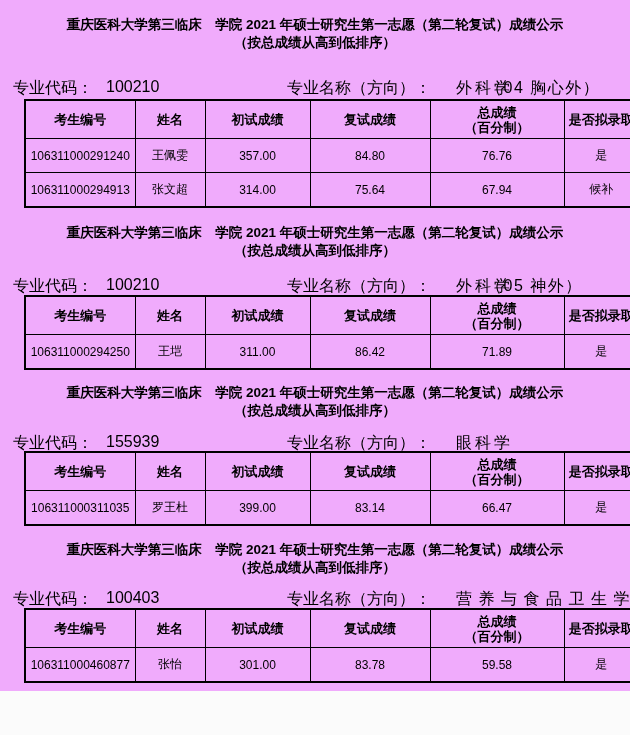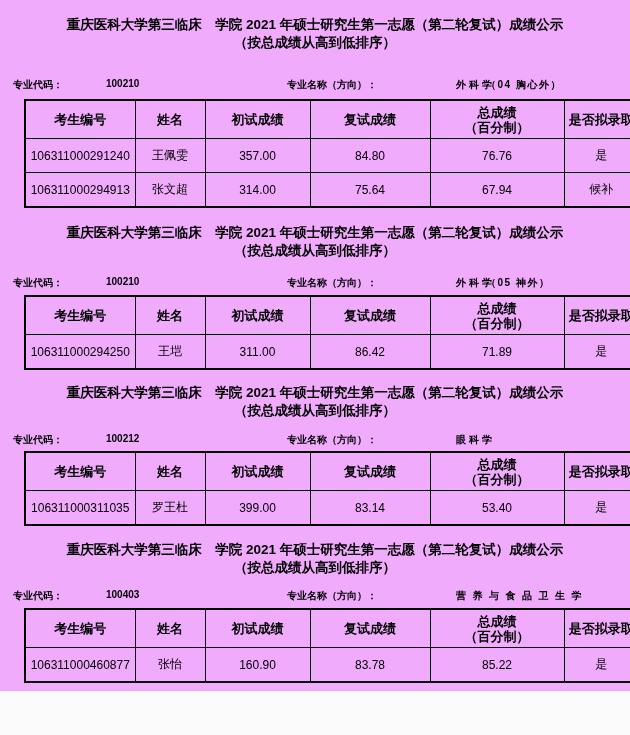--- a/index.html
+++ b/index.html
@@ -20,21 +20,21 @@
   #s3 { top: 541px; }
 
   .sec-title {
     text-align: center;
     font-weight: 700;
     font-size: 13.5px;
     line-height: 18px;
     white-space: nowrap;
   }
 
-  .meta { position: relative; height: 16px; font-weight: 700; font-size: 10px; }
+  .meta { position: relative; height: 16px; font-weight: 400; font-size: 16px; }
   .meta span { position: absolute; top: 0; white-space: nowrap; }
   .m-code-label { left: 13px; }
   .m-code { left: 99px; margin-left: 7px; }
   .m-name-label { left: 287px; }
   .m-name { left: 456px; letter-spacing: 3px; text-align: center; }
   .m-dir { left: 486px; letter-spacing: 1.5px; }
   #s3 .m-name { letter-spacing: 6.5px; }
   #s0 .meta { margin-top: 26px; }
   #s1 .meta { margin-top: 16px; }
   #s2 .meta { margin-top: 13px; }
@@ -173,21 +173,21 @@
     </table>
   </section>
 
   <section class="report" id="s2">
     <div class="sec-title">
       <div>重庆医科大学第三临床　学院 2021 年硕士研究生第一志愿（第二轮复试）成绩公示</div>
       <div>（按总成绩从高到低排序）</div>
     </div>
     <div class="meta">
       <span class="m-code-label">专业代码：</span>
-      <span class="m-code">100212</span>
+      <span class="m-code">155939</span>
       <span class="m-name-label">专业名称（方向）：</span>
       <span class="m-name">眼科学</span>
       <span class="m-dir"></span>
     </div>
     <table class="score-table">
       <colgroup>
         <col style="width:110px">
           <col style="width:70px">
           <col style="width:105px">
         <col style="width:120px">
@@ -206,21 +206,21 @@
           </th>
           <th>是否拟录取</th>
         </tr>
       </thead>
       <tbody>
         <tr>
           <td>106311000311035</td>
           <td>罗王杜</td>
           <td>399.00</td>
           <td>83.14</td>
-          <td>53.40</td>
+          <td>66.47</td>
           <td>是</td>
         </tr>
       </tbody>
     </table>
   </section>
 
   <section class="report" id="s3">
     <div class="sec-title">
       <div>重庆医科大学第三临床　学院 2021 年硕士研究生第一志愿（第二轮复试）成绩公示</div>
       <div>（按总成绩从高到低排序）</div>
@@ -251,23 +251,23 @@
             <div>总成绩</div>
             <div>（百分制）</div>
           </th>
           <th>是否拟录取</th>
         </tr>
       </thead>
       <tbody>
         <tr>
           <td>106311000460877</td>
           <td>张怡</td>
-          <td>160.90</td>
+          <td>301.00</td>
           <td>83.78</td>
-          <td>85.22</td>
+          <td>59.58</td>
           <td>是</td>
         </tr>
       </tbody>
     </table>
   </section>
 
 
 </div>
 
 </body></html>

